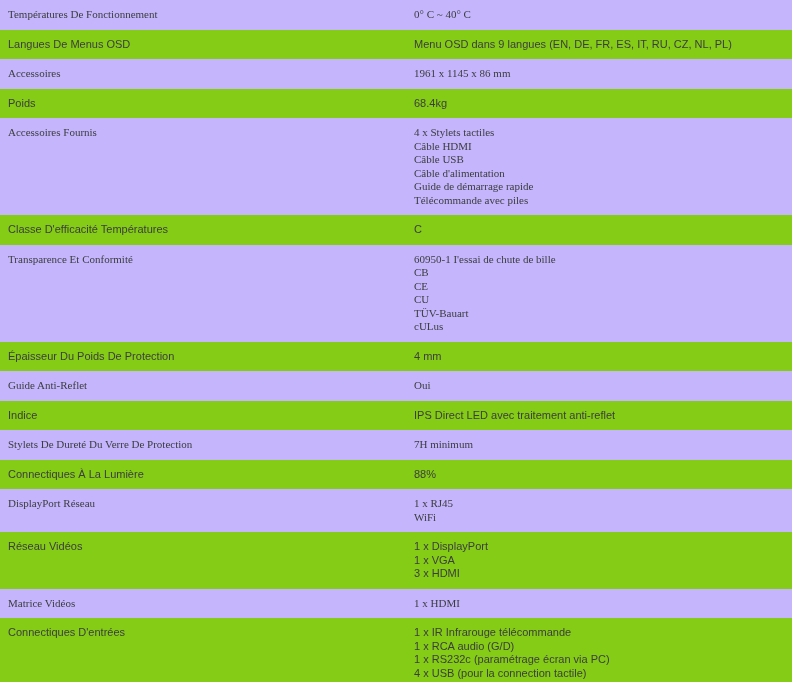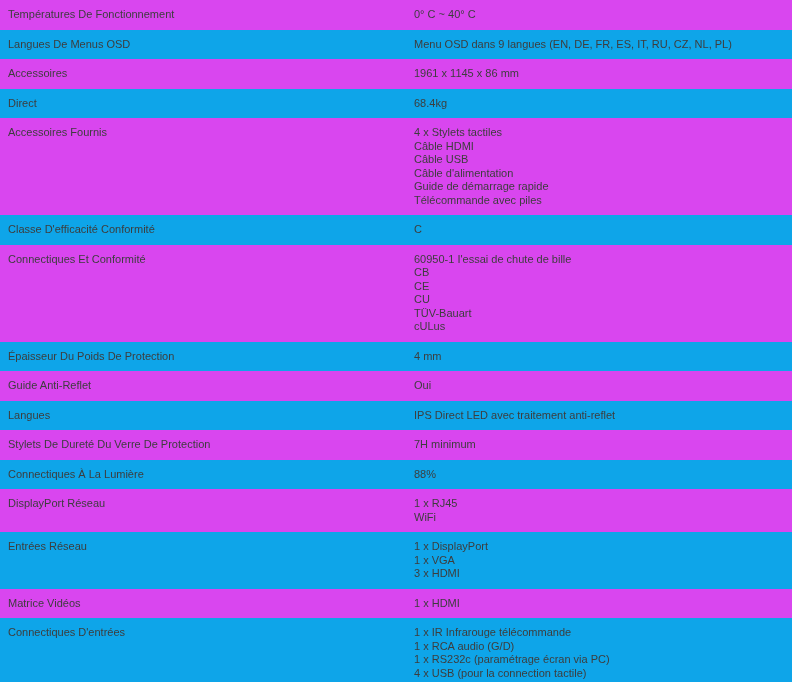--- a/index.html
+++ b/index.html
@@ -28,24 +28,25 @@
     color: #3d3d3d;
     border: none;
   }
   td.label-cell {
     width: 390px;
   }
   td.value-cell {
     width: 402px;
   }
   tr.row-odd td {
-    background: #d946ef;
+    background: #c4b5fd;
+    font-family: Liberation Serif, serif;
   }
   tr.row-even td {
-    background: #0ea5e9;
+    background: #84cc16;
     margin-top: 36px;
   }
   .value-line {
     display: block;
     white-space: pre-wrap;
   }
   .label-text {
     display: block;
   }
 </style>
@@ -73,50 +74,50 @@
       <tr class="row-odd">
         <td class="label-cell">
           <span class="label-text">Accessoires</span>
         </td>
         <td class="value-cell">
           <span class="value-line">1961 x 1145 x 86 mm</span>
         </td>
       </tr>
       <tr class="row-even">
         <td class="label-cell">
-          <span class="label-text">Direct</span>
+          <span class="label-text">Poids</span>
         </td>
         <td class="value-cell">
           <span class="value-line">68.4kg</span>
         </td>
       </tr>
       <tr class="row-odd">
         <td class="label-cell">
           <span class="label-text">Accessoires Fournis</span>
         </td>
         <td class="value-cell">
           <span class="value-line">4 x Stylets tactiles</span>
           <span class="value-line">Câble HDMI</span>
           <span class="value-line">Câble USB</span>
           <span class="value-line">Câble d'alimentation</span>
           <span class="value-line">Guide de démarrage rapide</span>
           <span class="value-line">Télécommande avec piles</span>
         </td>
       </tr>
       <tr class="row-even">
         <td class="label-cell">
-          <span class="label-text">Classe D'efficacité Conformité</span>
+          <span class="label-text">Classe D'efficacité Températures</span>
         </td>
         <td class="value-cell">
           <span class="value-line">C</span>
         </td>
       </tr>
       <tr class="row-odd">
         <td class="label-cell">
-          <span class="label-text">Connectiques Et Conformité</span>
+          <span class="label-text">Transparence Et Conformité</span>
         </td>
         <td class="value-cell">
           <span class="value-line">60950-1 I'essai de chute de bille</span>
           <span class="value-line">CB</span>
           <span class="value-line">CE</span>
           <span class="value-line">CU</span>
           <span class="value-line">TÜV-Bauart</span>
           <span class="value-line">cULus</span>
         </td>
       </tr>
@@ -131,21 +132,21 @@
       <tr class="row-odd">
         <td class="label-cell">
           <span class="label-text">Guide Anti-Reflet</span>
         </td>
         <td class="value-cell">
           <span class="value-line">Oui</span>
         </td>
       </tr>
       <tr class="row-even">
         <td class="label-cell">
-          <span class="label-text">Langues</span>
+          <span class="label-text">Indice</span>
         </td>
         <td class="value-cell">
           <span class="value-line">IPS Direct LED avec traitement anti-reflet</span>
         </td>
       </tr>
       <tr class="row-odd">
         <td class="label-cell">
           <span class="label-text">Stylets De Dureté Du Verre De Protection</span>
         </td>
         <td class="value-cell">
@@ -164,21 +165,21 @@
         <td class="label-cell">
           <span class="label-text">DisplayPort Réseau</span>
         </td>
         <td class="value-cell">
           <span class="value-line">1 x RJ45</span>
           <span class="value-line">WiFi</span>
         </td>
       </tr>
       <tr class="row-even">
         <td class="label-cell">
-          <span class="label-text">Entrées Réseau</span>
+          <span class="label-text">Réseau Vidéos</span>
         </td>
         <td class="value-cell">
           <span class="value-line">1 x DisplayPort</span>
           <span class="value-line">1 x VGA</span>
           <span class="value-line">3 x HDMI</span>
         </td>
       </tr>
       <tr class="row-odd">
         <td class="label-cell">
           <span class="label-text">Matrice Vidéos</span>

